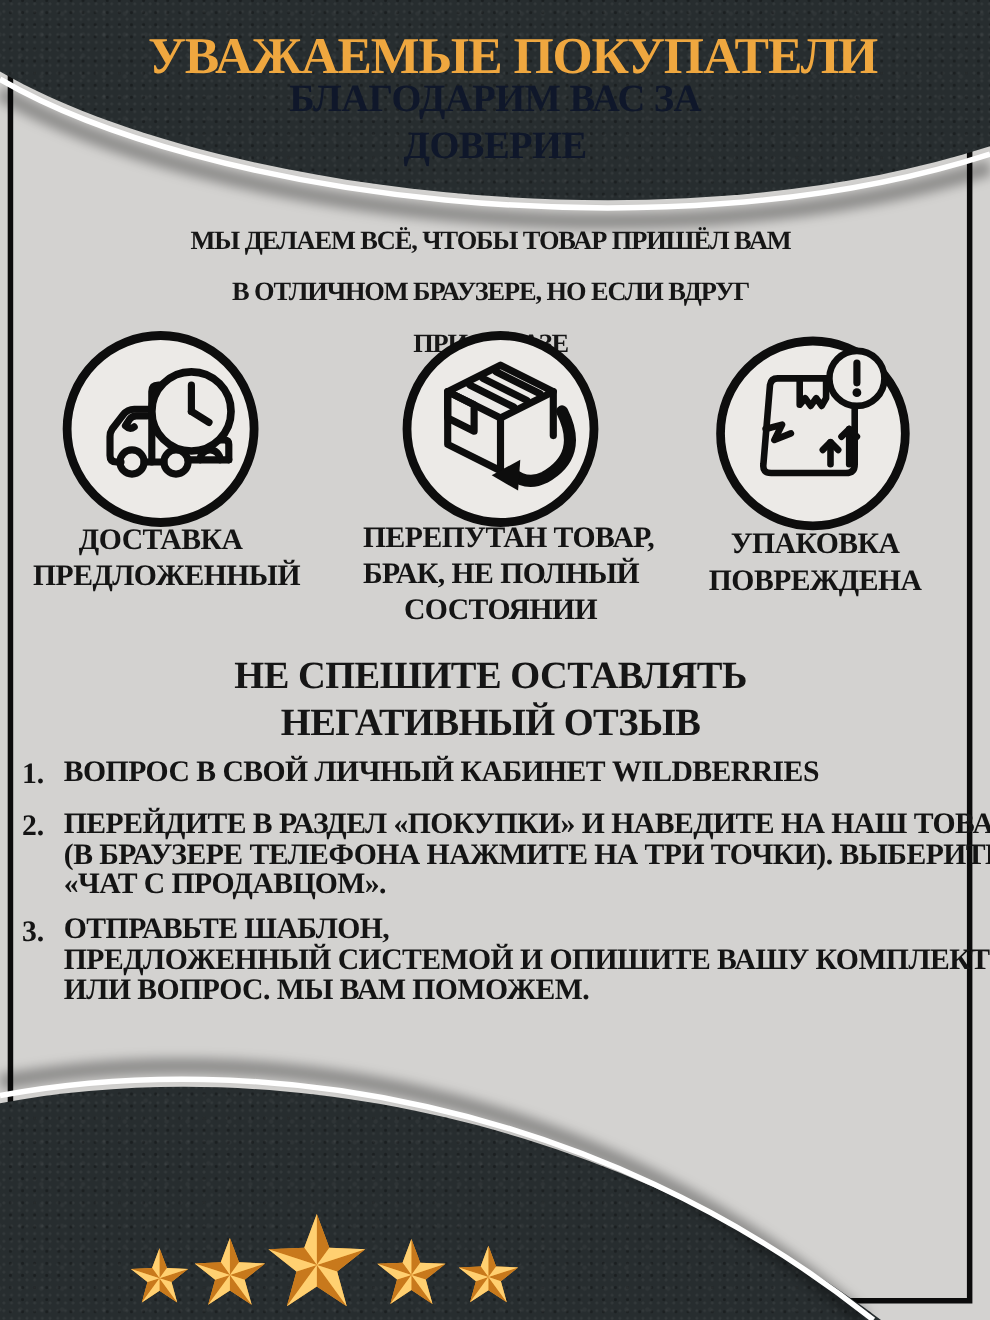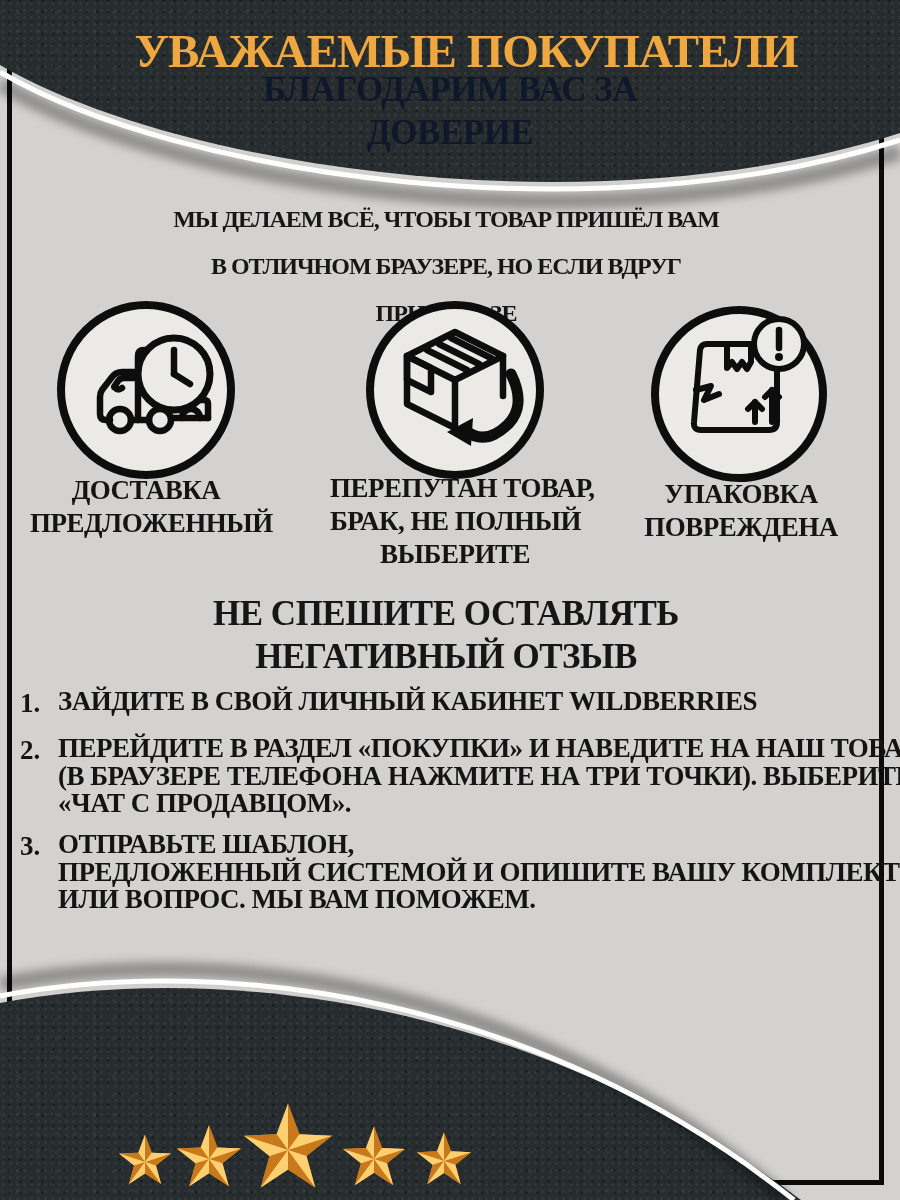--- a/index.html
+++ b/index.html
@@ -94,21 +94,21 @@
       <path d="M42,56 V104 L90,128 V80"></path>
       <path d="M138,56 V96"></path>
       <path d="M42,56 L66,68 V92 L42,80 Z"></path>
     </g>
     <path d="M146,74 Q166,114 130,134 Q114,142 100,130" fill="none" stroke="#0d0d0d" stroke-width="11" stroke-linecap="round"></path>
     <polygon points="82,132 108,118 106,146" fill="#0d0d0d"></polygon>
   </svg>
   <div class="abs icon-label" style="left:330px;top:472px;width:250px">
     <div class="nowrap">ПЕРЕПУТАН ТОВАР,</div>
     <div class="nowrap">БРАК, НЕ ПОЛНЫЙ</div>
-    <div class="nowrap">ВЫБЕРИТЕ</div>
+    <div class="nowrap">СОСТОЯНИИ</div>
   </div>
 
   <svg class="abs icon-circle" style="left:651px;top:304px" width="180" height="180" viewBox="0 0 180 180">
     <circle cx="88" cy="90" r="84" fill="#eceae7" stroke="#0d0d0d" stroke-width="8"></circle>
     <g fill="none" stroke="#0d0d0d" stroke-width="6" stroke-linecap="round" stroke-linejoin="round">
       <path d="M56,40 Q50,40 49,46 L43,118 Q42,126 50,126 L118,126 Q126,126 126,118 V48 Q126,40 118,40 Z"></path>
       <path d="M76,40 V64 L81,58 L86,65 L91,58 L96,65 L100,58 V40"></path>
       <path d="M45,86 L60,82 L53,96 L68,90"></path>
       <path d="M104,118 V98"></path>
         <path d="M97,105 L104,98 L111,105"></path>
@@ -125,21 +125,21 @@
   </div>
 
   <div id="advice-heading" class="abs serifbold">
     <div class="nowrap">НЕ СПЕШИТЕ ОСТАВЛЯТЬ</div>
     <div class="nowrap">НЕГАТИВНЫЙ ОТЗЫВ</div>
   </div>
 
   <div class="abs step" style="left:20px;top:688px">
     <div class="step-number">1.</div>
     <div class="step-lines">
-      <div>ЗАЙДИТЕ В СВОЙ ЛИЧНЫЙ КАБИНЕТ  WILDBERRIES</div>
+      <div>ВОПРОС В СВОЙ ЛИЧНЫЙ КАБИНЕТ  WILDBERRIES</div>
     </div>
   </div>
   <div class="abs step" style="left:20px;top:735px">
     <div class="step-number">2.</div>
     <div class="step-lines">
       <div>ПЕРЕЙДИТЕ В РАЗДЕЛ «ПОКУПКИ» И НАВЕДИТЕ НА НАШ ТОВАР</div>
       <div>(В БРАУЗЕРЕ ТЕЛЕФОНА НАЖМИТЕ НА ТРИ ТОЧКИ). ВЫБЕРИТЕ</div>
       <div>«ЧАТ С ПРОДАВЦОМ».</div>
     </div>
   </div>

